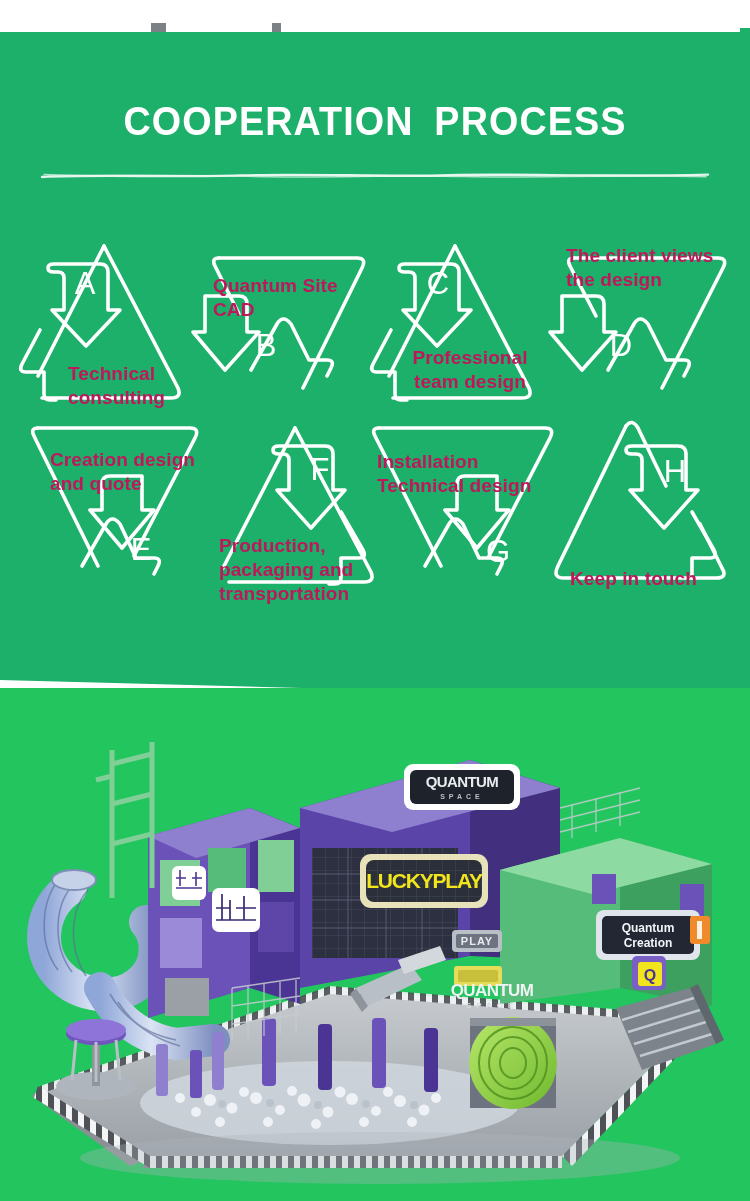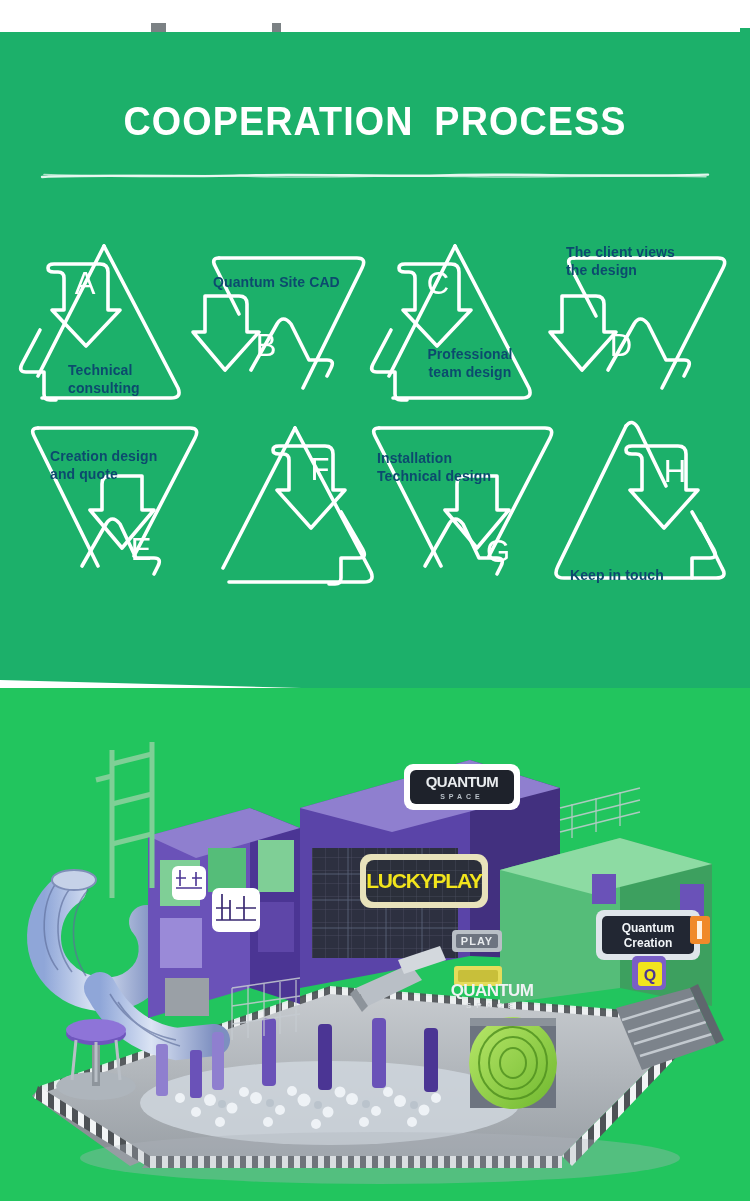--- a/index.html
+++ b/index.html
@@ -74,22 +74,22 @@
     position: absolute;
     color: #ffffff;
     font-size: 31px;
     font-weight: 400;
     line-height: 1;
     text-align: center;
     width: 46px;
   }
   .step-label {
     position: absolute;
-    color: #0c4a6e;
-    font-size: 14px;
+    color: #be185d;
+    font-size: 19px;
     font-weight: 700;
     line-height: 1.26;
     letter-spacing: 0.1px;
   }
 
   
   #step-a { left: 8px;   top: 8px;  }
   #step-b { left: 185px; top: 2px;  }
   #step-c { left: 365px; top: 8px;  }
   #step-d { left: 540px; top: 2px;  }
@@ -235,20 +235,25 @@
     <div class="step" id="step-f">
       <svg width="196" height="200" viewBox="0 0 196 200">
         <g fill="none" stroke="#ffffff" stroke-width="3.6" stroke-linecap="round" stroke-linejoin="round">
           <path d="M110,12 L186,156 Q190,166 179,166 L44,166"></path>
           <path d="M110,12 L38,152"></path>
           <path d="M94,30 L140,30 Q148,30 148,38 L148,74 L160,74 L126,112 L92,74 L104,74 L104,44 Q104,38 98,38 L94,38 Q88,38 88,34 Q88,30 94,30 Z"></path>
           <path d="M156,96 L178,134 Q182,142 174,142 L156,142 L156,162 Q156,168 150,168 L144,168"></path>
         </g>
       </svg>
       <div class="step-letter">F</div>
+      <div class="step-label">
+        <div>Production,</div>
+        <div>packaging and</div>
+        <div>transportation</div>
+      </div>
     </div>
 
     <div class="step" id="step-g">
       <svg width="196" height="200" viewBox="0 0 196 200">
         <g fill="none" stroke="#ffffff" stroke-width="3.6" stroke-linecap="round" stroke-linejoin="round">
           <path d="M14,20 L180,20 Q190,20 185,30 L124,148"></path>
           <path d="M14,20 Q6,20 10,28 L76,158"></path>
           <path d="M132,68 L132,102 L144,102 L112,140 L80,102 L92,102 L92,76 Q92,68 100,68 Z"></path>
           <path d="M60,158 L84,116 Q90,106 98,116 L114,150 L132,150 Q140,150 136,158 L132,166"></path>
         </g>

